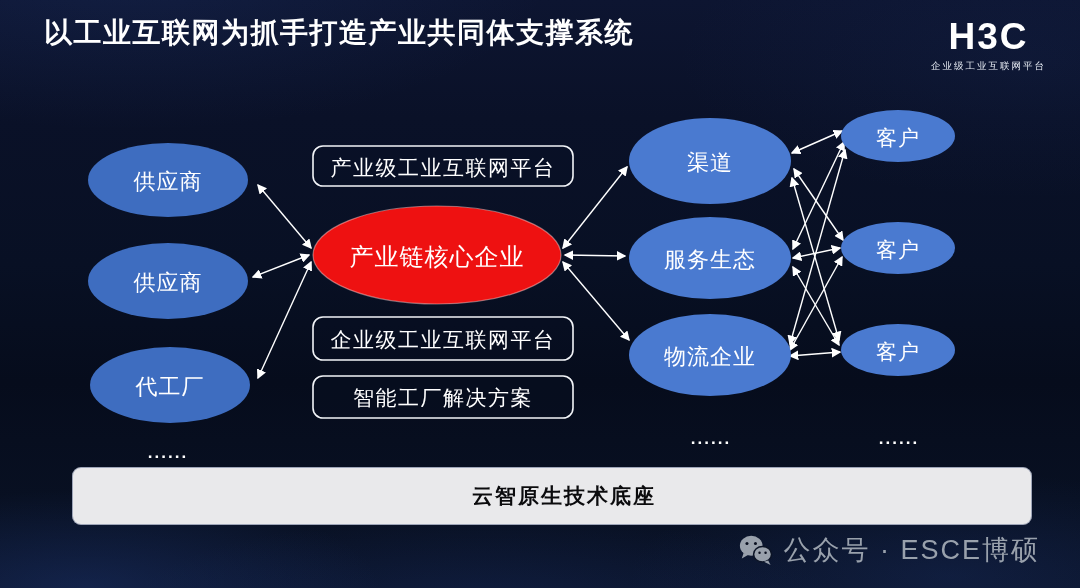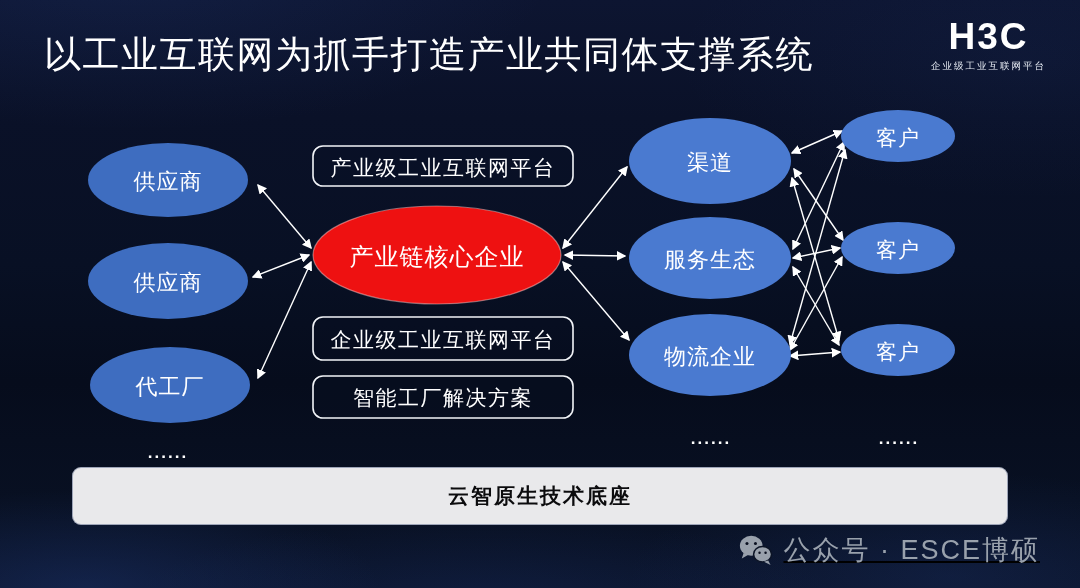--- a/index.html
+++ b/index.html
@@ -8,22 +8,22 @@
     font-family:"Liberation Sans","DejaVu Sans",sans-serif;
     background:
       radial-gradient(ellipse 420px 140px at 8% 100%, rgba(38,70,150,.30), transparent 70%),
       radial-gradient(ellipse 500px 120px at 45% 102%, rgba(30,58,130,.22), transparent 70%),
       radial-gradient(ellipse 460px 150px at 88% 98%, rgba(36,66,140,.22), transparent 70%),
       radial-gradient(ellipse 600px 220px at 12% -4%, rgba(44,76,150,.16), transparent 70%),
       radial-gradient(ellipse 500px 200px at 95% 10%, rgba(40,70,140,.10), transparent 70%),
       linear-gradient(180deg,#0d1531 0%,#0a1128 20%,#081024 45%,#060c1c 65%,#081022 85%,#0b142a 100%);
   }
   .page-title{
-    position:absolute;left:44px;top:30px;color:#ffffff;font-size:37px;
-    font-weight:400;letter-spacing:1.5px;white-space:nowrap;
+    position:absolute;left:44px;top:14px;color:#ffffff;font-size:28px;
+    font-weight:700;letter-spacing:1.5px;white-space:nowrap;
   }
   .logo{position:absolute;right:34px;top:18px;text-align:center;margin-left:29px;}
   .logo .brand{
     color:#ffffff;font-size:37px;font-weight:700;letter-spacing:2px;
     font-family:"Liberation Sans",sans-serif;line-height:1.05;
   }
   .logo .tagline{
     color:#e9eef6;font-size:9.5px;letter-spacing:2px;margin-top:3px;white-space:nowrap;
   }
   svg.diagram{position:absolute;left:0;top:0;}
@@ -31,24 +31,25 @@
   .core-label{fill:#ffffff;font-size:24px;letter-spacing:1px;}
   .cust-label{fill:#ffffff;font-size:21px;letter-spacing:1px;}
   .box-label{fill:#ffffff;font-size:21px;letter-spacing:1.5px;}
   .plat-box{fill:rgba(8,14,34,.25);stroke:#f2f4f8;stroke-width:1.6;}
   .conn{stroke:#ffffff;stroke-width:1.4;fill:none;}
   .dots{fill:#ffffff;font-size:17px;font-weight:700;letter-spacing:2px;}
   .foundation-bar{
     position:absolute;left:72px;top:467px;width:936px;height:58px;
     background:#e9e9eb;border-radius:9px;display:flex;align-items:center;justify-content:center;
     box-shadow:0 0 0 1px rgba(20,40,90,.35) inset;
+    padding-left:24px;
   }
   .foundation-bar .bar-label{color:#0b0b0d;font-size:21px;font-weight:700;letter-spacing:2px;}
   .footer{
-    position:absolute;right:40px;top:532px;display:flex;align-items:center;gap:10px;text-decoration:underline;
+    position:absolute;right:40px;top:532px;display:flex;align-items:center;gap:10px;
   }
   .footer .account{color:#99a1ac;font-size:27px;letter-spacing:2px;white-space:nowrap;}
 </style>
 </head>
 <body>
 
 <div class="stage">
 
   <div class="page-title">以工业互联网为抓手打造产业共同体支撑系统</div>
 

